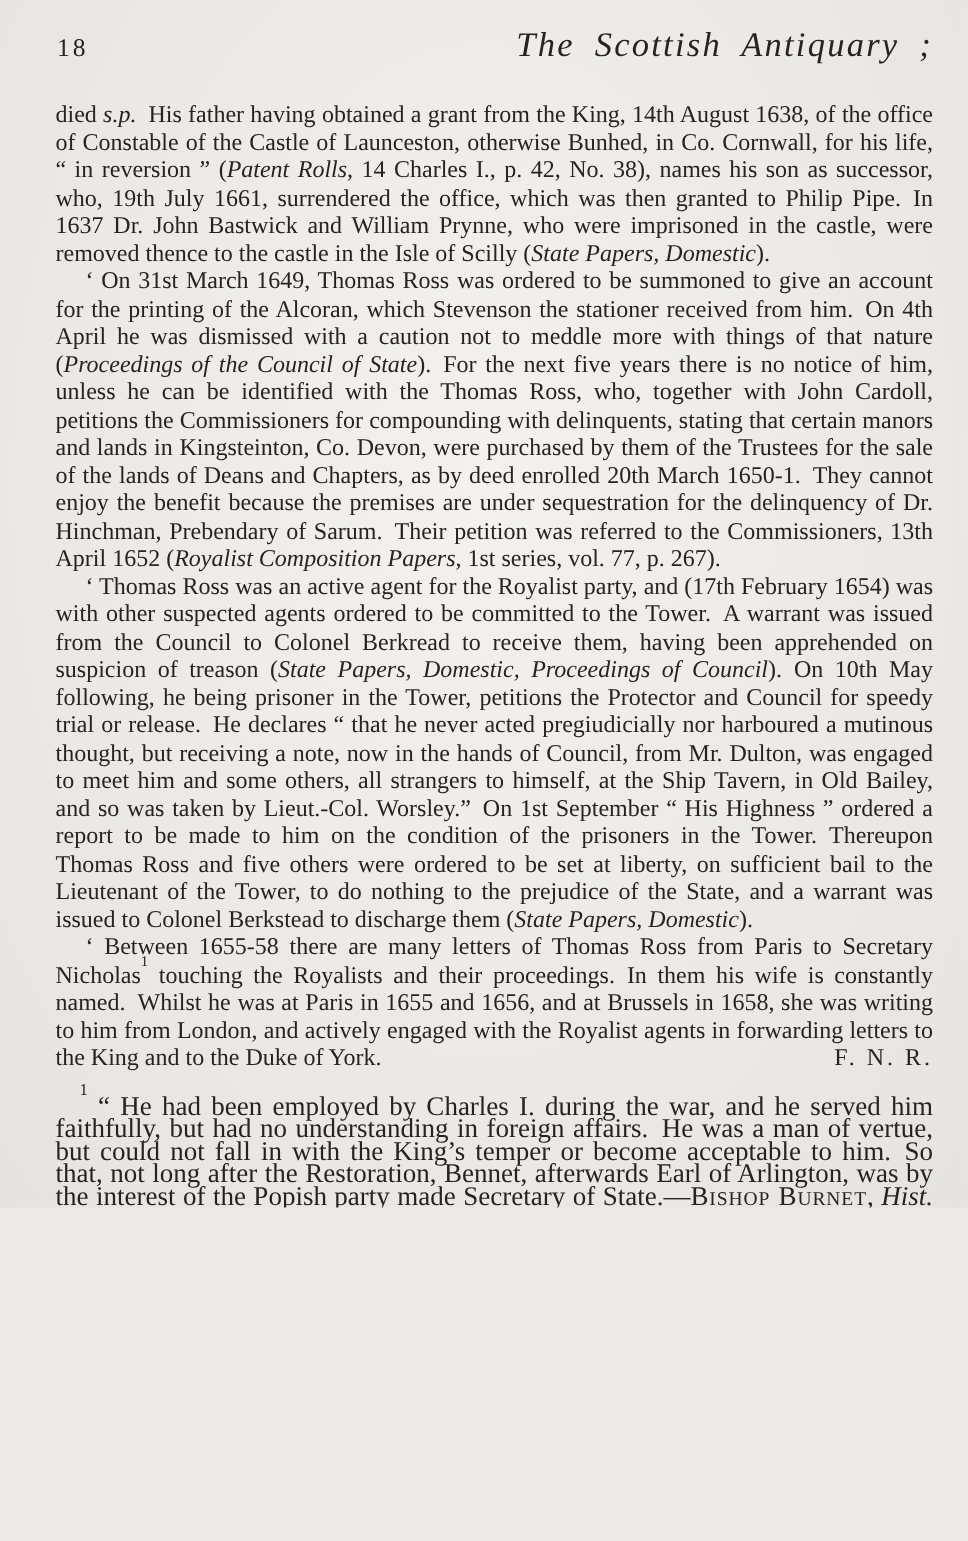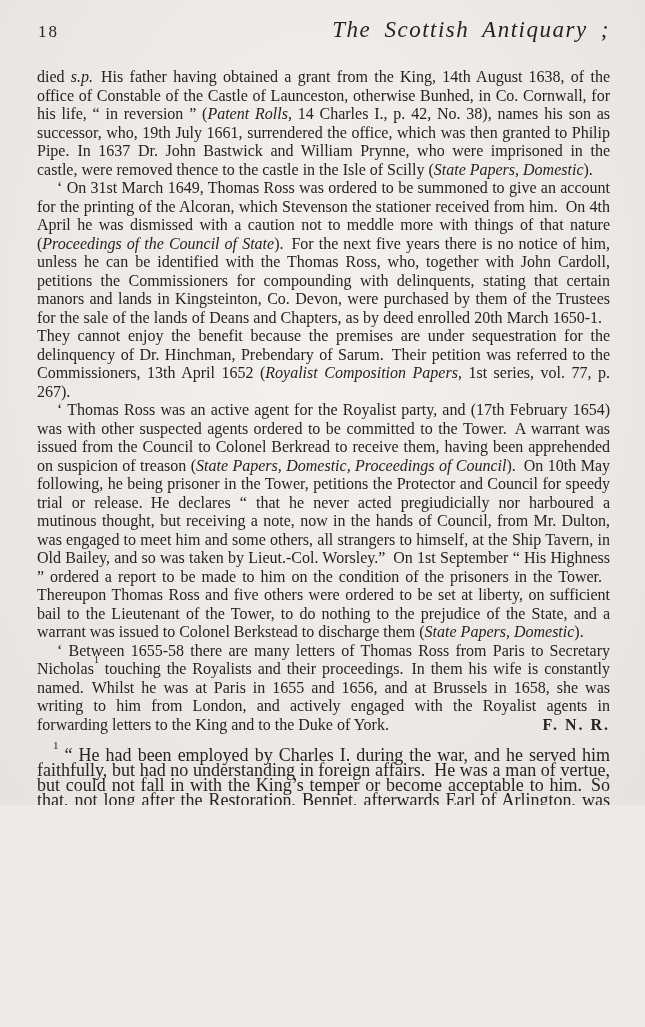--- a/index.html
+++ b/index.html
@@ -6,21 +6,21 @@
   html, body { width: 645px; height: 1027px; }
   body {
     font-family: "Liberation Serif", serif;
     background: var(--paper, #edebe7);
     color: var(--ink, #262320);
   }
   .page {
     position: relative;
     width: 645px;
     height: 805px;
-    padding: 14px 35px 0 37px;
+    padding: 14px 23px 0 37px;
     overflow: hidden;
     background: radial-gradient(ellipse at 50% 40%, rgba(255,255,255,0.35) 0%, rgba(0,0,0,0.03) 100%);
   }
   .page-header {
     position: relative;
     height: 32px;
     margin-bottom: 22px;
   }
   .page-number {
     position: absolute;
@@ -47,21 +47,21 @@
   .section-par { margin-top: 20px; }
   .footnote {
     margin-top: 14px;
     font-size: 18px;
     line-height: 15px;
     text-align: justify;
     text-indent: 16px;
   }
   .r-italic { font-style: italic; }
   .r-smallcaps { font-variant: small-caps; letter-spacing: 0.6px; }
-  .r-signature { float: right; letter-spacing: 2px; font-weight: bold; }
+  .r-signature { float: right; letter-spacing: 2px; }
   sup.r-sup {
     font-size: 0.62em;
     line-height: 0;
     position: relative;
     top: -0.45em;
   }
 </style>
 </head>
 <body>
 

